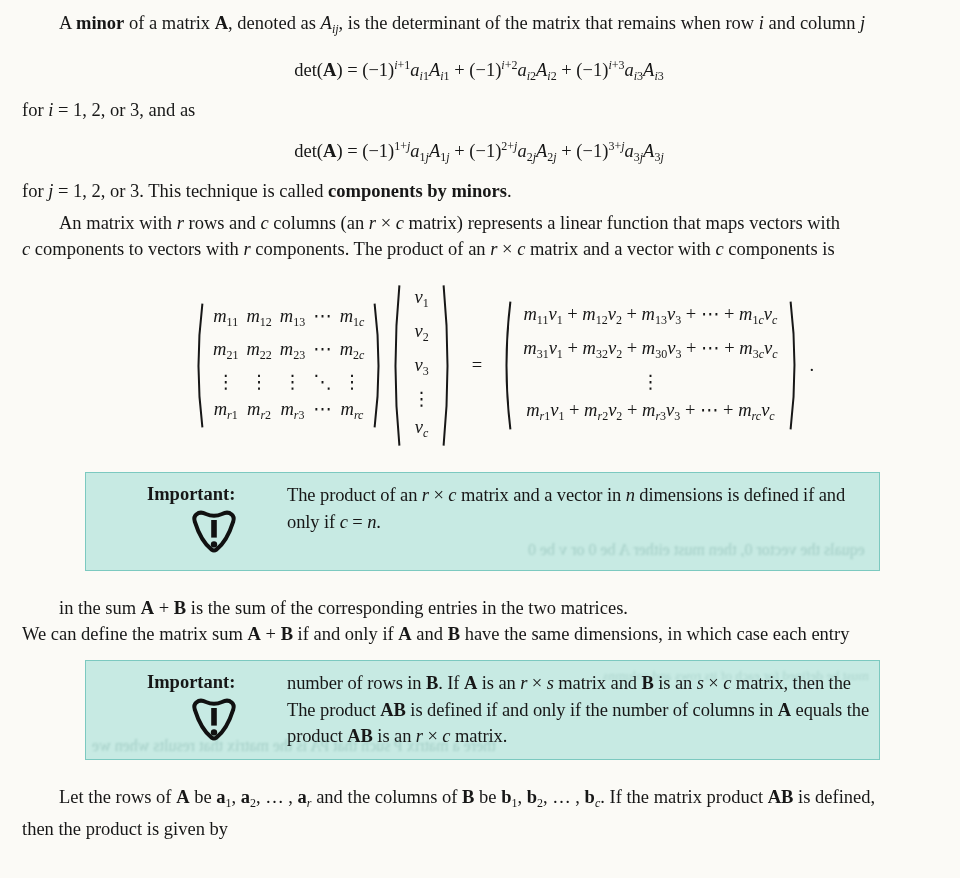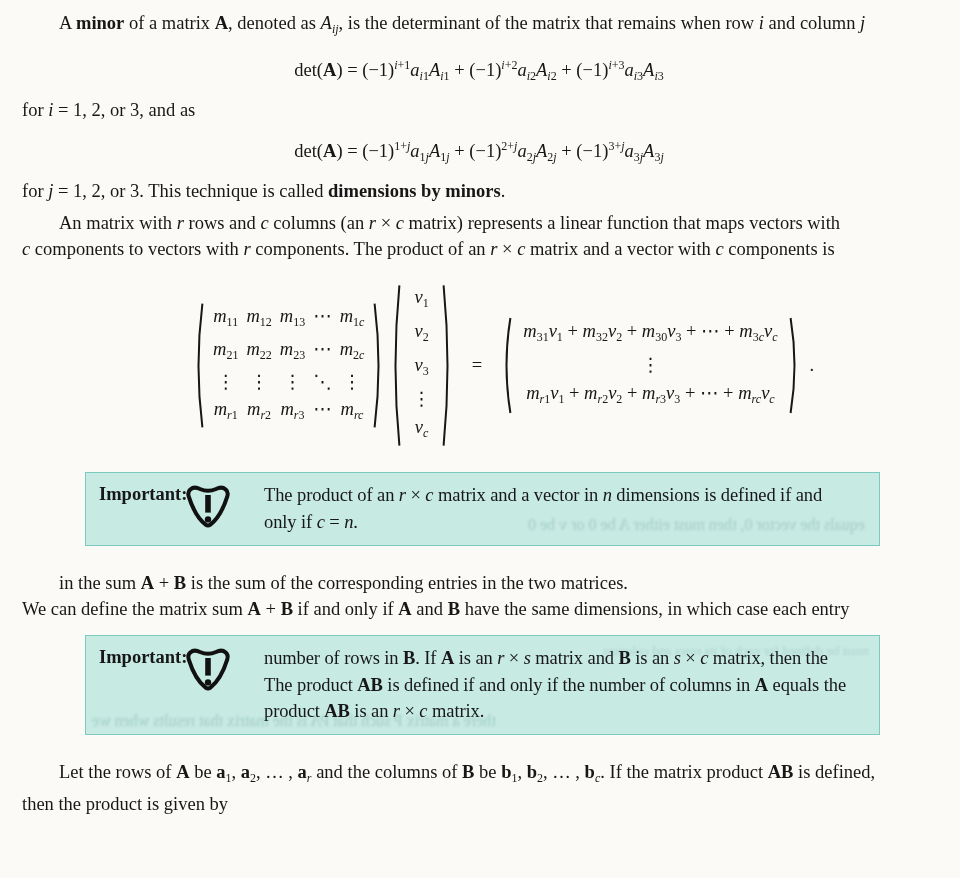--- a/index.html
+++ b/index.html
@@ -43,25 +43,25 @@
 
   
   .callout {
     position:relative;
     margin-left:63px; width:795px;
     background:#c7eae3;
     border:1.5px solid #7cc9c0;
     padding:9px 12px 9px 13px;
     display:flex; align-items:flex-start;
   }
-  .callout .side { width:140px; flex:none; display:flex; flex-direction:row; }
+  .callout .side { width:140px; flex:none; display:flex; flex-direction:column;margin-left:48px; }
   .callout .label { font-weight:bold; line-height:25px; }
   .callout .icon-wrap { align-self:center; margin-top:1px; margin-left:-6px; }
   .callout .ctext { flex:1; }
-  .callout .ctext .line { white-space:nowrap; line-height:26.5px; letter-spacing:-0.1px;margin-left:25px; }
+  .callout .ctext .line { white-space:nowrap; line-height:26.5px; letter-spacing:-0.1px; }
 
   
   .ghost {
     position:absolute;
     transform:scaleX(-1);
     color:#35786d; opacity:.26;
     filter:blur(1.3px);
     font-size:16px; white-space:nowrap;
     pointer-events:none;
   }
@@ -84,21 +84,21 @@
 
   <div class="eq">det(<b>A</b>) = (−1)<sup><i>i</i>+1</sup><i>a</i><sub><i>i</i>1</sub><i>A</i><sub><i>i</i>1</sub> + (−1)<sup><i>i</i>+2</sup><i>a</i><sub><i>i</i>2</sub><i>A</i><sub><i>i</i>2</sub> + (−1)<sup><i>i</i>+3</sup><i>a</i><sub><i>i</i>3</sub><i>A</i><sub><i>i</i>3</sub></div>
 
   <div class="para">
       <div class="line">for <i>i</i> = 1, 2, or 3, and as</div>
     </div>
 
   <div class="eq">det(<b>A</b>) = (−1)<sup>1+<i>j</i></sup><i>a</i><sub>1<i>j</i></sub><i>A</i><sub>1<i>j</i></sub> + (−1)<sup>2+<i>j</i></sup><i>a</i><sub>2<i>j</i></sub><i>A</i><sub>2<i>j</i></sub> + (−1)<sup>3+<i>j</i></sup><i>a</i><sub>3<i>j</i></sub><i>A</i><sub>3<i>j</i></sub></div>
 
   <div class="para">
-      <div class="line">for <i>j</i> = 1, 2, or 3. This technique is called <b>dimensions by minors</b>.</div>
+      <div class="line">for <i>j</i> = 1, 2, or 3. This technique is called <b>components by minors</b>.</div>
     </div>
 
   <div class="spacer-a"></div>
 
   <div class="para indent">
       <div class="line">An matrix with <i>r</i> rows and <i>c</i> columns (an <i>r</i> × <i>c</i> matrix) represents a linear function that maps vectors with</div>
       <div class="line"><i>c</i> components to vectors with <i>r</i> components.  The product of an <i>r</i> × <i>c</i> matrix and a vector with <i>c</i> components is</div>
     </div>
 
   <div class="math-row mv">
@@ -156,20 +156,21 @@
         </span>
     </div>
     <div class="eqsign">=</div>
     <div class="matrix">
       <span class="paren">
           <svg viewBox="0 0 20 100" preserveAspectRatio="none">
             <path d="M16 2 Q4 50 16 98" fill="none" stroke="#171717" stroke-width="2" vector-effect="non-scaling-stroke"></path>
           </svg>
         </span>
       <div class="mgrid m-res" style="display: grid; grid-template-columns: repeat(1, auto);">
+          <div class="mcell"><i>m</i><sub>11</sub><i>v</i><sub>1</sub> + <i>m</i><sub>12</sub><i>v</i><sub>2</sub> + <i>m</i><sub>13</sub><i>v</i><sub>3</sub> + ⋯ + <i>m</i><sub>1<i>c</i></sub><i>v</i><sub><i>c</i></sub></div>
           <div class="mcell"><i>m</i><sub>31</sub><i>v</i><sub>1</sub> + <i>m</i><sub>32</sub><i>v</i><sub>2</sub> + <i>m</i><sub>30</sub><i>v</i><sub>3</sub> + ⋯ + <i>m</i><sub>3<i>c</i></sub><i>v</i><sub><i>c</i></sub></div>
           <div class="mcell">⋮</div>
           <div class="mcell"><i>m</i><sub><i>r</i>1</sub><i>v</i><sub>1</sub> + <i>m</i><sub><i>r</i>2</sub><i>v</i><sub>2</sub> + <i>m</i><sub><i>r</i>3</sub><i>v</i><sub>3</sub> + ⋯ + <i>m</i><sub><i>rc</i></sub><i>v</i><sub><i>c</i></sub></div>
         </div>
       <span class="paren">
           <svg viewBox="0 0 20 100" preserveAspectRatio="none">
             <path d="M4 2 Q16 50 4 98" fill="none" stroke="#171717" stroke-width="2" vector-effect="non-scaling-stroke"></path>
           </svg>
         </span>
     </div>

